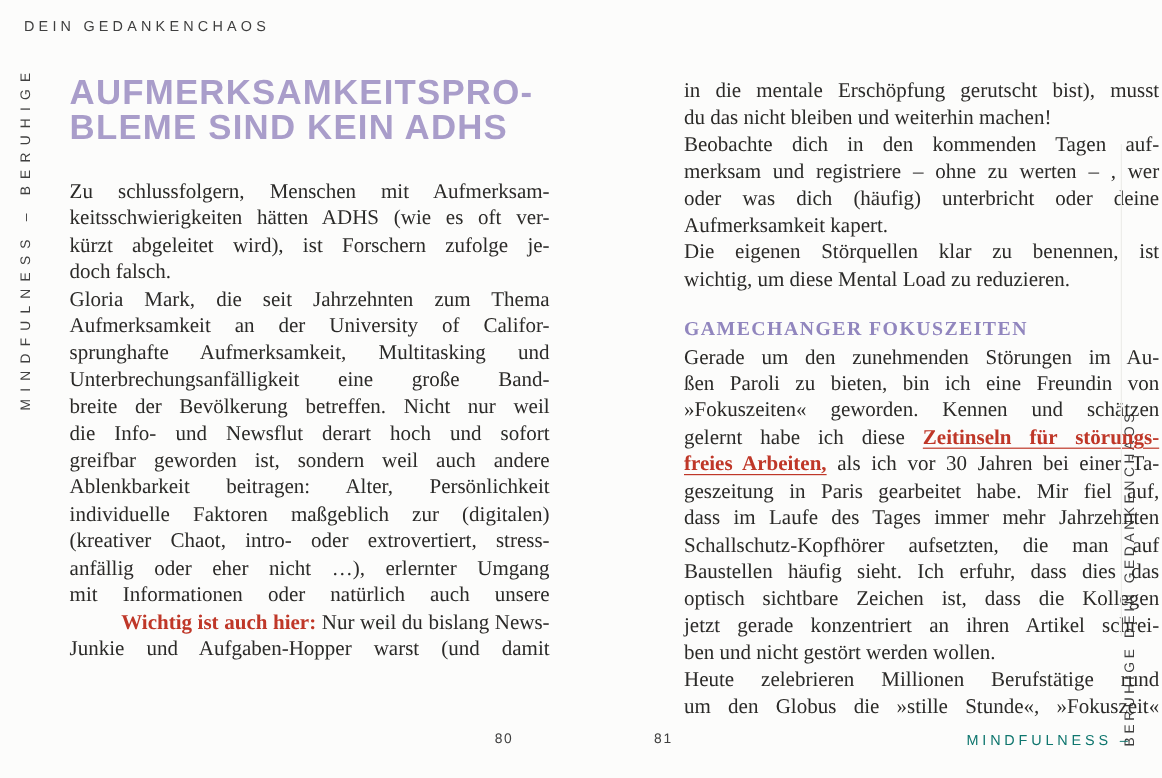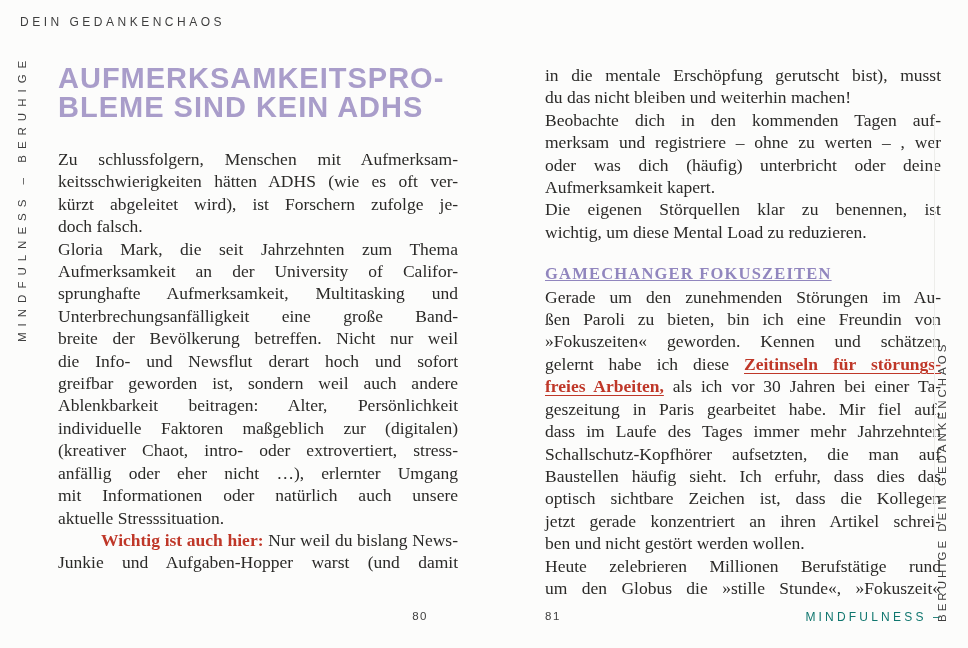--- a/index.html
+++ b/index.html
@@ -24,21 +24,21 @@
     position:absolute; white-space:nowrap;
     font-family:"Liberation Sans", sans-serif;
     color:#3f3f3f;
     transform:rotate(-90deg); transform-origin:left top;
   }
   .vleft  { left:16px;  top:342px; font-size:11.5px; letter-spacing:6px; }
   .vright { left:936px; top:622px; font-size:11.5px; letter-spacing:3px; }
   
   .col { position:absolute; top:64px; }
   .col.left  { left:58px;  width:400px; }
-  .col.right { left:545px; width:396px; }
+  .col.right { left:570px; width:396px; }
   .chapter-heading {
     margin:0; color:#a99dca;
     font-family:"Liberation Sans", sans-serif;
     font-weight:bold; font-size:29px; line-height:29px; letter-spacing:1px;
   }
   .chapter-heading span { display:block; }
   .bodytext { margin-top:26px; }
   .col.right .bodytext { margin-top:0; }
   .tl {
     font-size:17.5px; line-height:22.4px; color:#2b2a28;
@@ -46,21 +46,21 @@
   }
   .tl.end { text-align-last:left; }
   .red { color:#bf3728; font-weight:bold;margin-left:43px; }
   .red-underline {
     color:#bf3728; font-weight:bold;
     text-decoration:underline; text-decoration-thickness:1px; text-underline-offset:3px;
   }
   .subheading {
     margin:20px 0 0 0; color:#9186be;
     font-family:"Liberation Serif", serif;
-    font-weight:bold; font-size:16.5px; line-height:22.4px; letter-spacing:1.2px;text-decoration:underline;
+    font-weight:bold; font-size:16.5px; line-height:22.4px; letter-spacing:1.2px;
   }
   .folio {
     position:absolute; top:610px;
     font-family:"Liberation Sans", sans-serif;
     font-size:11.5px; letter-spacing:1.5px; color:#3f3f3f;
   }
   .folio-left  { left:58px;  width:370px; text-align:right; }
   .folio-right { left:545px; width:360px; text-align:left; }
   .page-edge-line {
     position:absolute; left:934px; top:120px; width:1px; height:410px;
@@ -92,21 +92,20 @@
         <div class="tl"><span>sprunghafte Aufmerksamkeit, Multitasking und</span></div>
         <div class="tl"><span>Unterbrechungsanfälligkeit eine große Band-</span></div>
         <div class="tl"><span>breite der Bevölkerung betreffen. Nicht nur weil</span></div>
         <div class="tl"><span>die Info- und Newsflut derart hoch und sofort</span></div>
         <div class="tl"><span>greifbar geworden ist, sondern weil auch andere</span></div>
         <div class="tl"><span>Ablenkbarkeit beitragen: Alter, Persönlichkeit</span></div>
         <div class="tl"><span>individuelle Faktoren maßgeblich zur (digitalen)</span></div>
         <div class="tl"><span>(kreativer Chaot, intro- oder extrovertiert, stress-</span></div>
         <div class="tl"><span>anfällig oder eher nicht …), erlernter Umgang</span></div>
         <div class="tl"><span>mit Informationen oder natürlich auch unsere</span></div>
-        <div class="tl end"><span>aktuelle Stresssituation.</span></div>
         <div class="tl"><span class="red">Wichtig ist auch hier:</span><span> Nur weil du bislang News-</span></div>
         <div class="tl"><span>Junkie und Aufgaben-Hopper warst (und damit</span></div>
       </div>
   </div>
 
   <div class="col right">
     <div class="bodytext">
         <div class="tl"><span>in die mentale Erschöpfung gerutscht bist), musst</span></div>
         <div class="tl end"><span>du das nicht bleiben und weiterhin machen!</span></div>
         <div class="tl"><span>Beobachte dich in den kommenden Tagen auf-</span></div>

